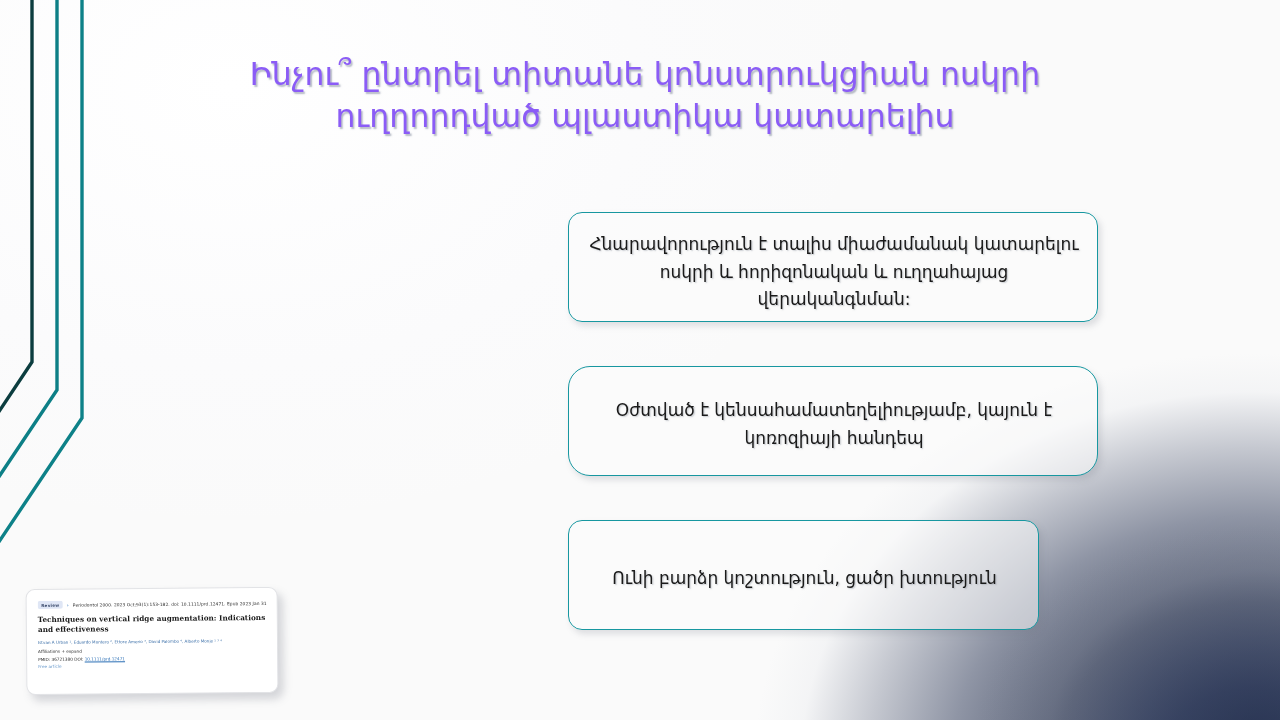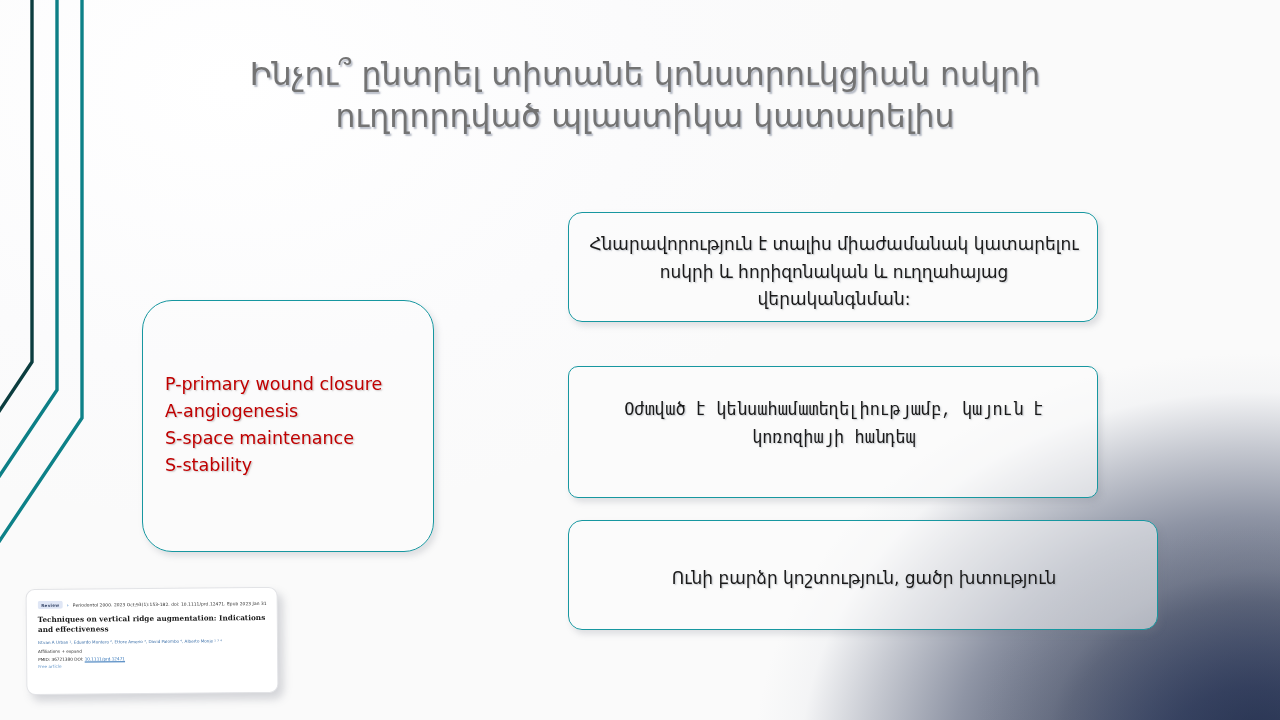--- a/index.html
+++ b/index.html
@@ -67,21 +67,21 @@
   
   .title {
     position: absolute;
     left: 180px;
     top: 54px;
     width: 930px;
     text-align: center;
     font-size: 31.5px;
     line-height: 1.33;
     font-weight: 400;
-    color: #737373;
+    color: #8b5cf6;
     text-shadow: 1.6px 1.6px 1.6px rgba(120,130,150,0.55);
     letter-spacing: 0.1px;
   }
 
   
   .rbox {
     position: absolute;
     box-sizing: border-box;
     border: 1.4px solid #1797a0;
     background: rgba(252,252,252,0.55);
@@ -126,28 +126,27 @@
     left: 568px;
     top: 212px;
     width: 530px;
     height: 110px;
     border-radius: 14px;
   }
   .rbox-r2 {
     left: 568px;
     top: 366px;
     width: 530px;
-    height: 132px;
-    border-radius: 10px;
-    font-family: Liberation Mono, monospace;
+    height: 110px;
+    border-radius: 22px;
   }
   .rbox-r3 {
     left: 568px;
     top: 520px;
-    width: 590px;
+    width: 471px;
     height: 110px;
     border-radius: 14px;
   }
   .rtext {
     position: absolute;
     left: 18px;
     font-size: 17px;
     line-height: 1.62;
     color: #1a1a1a;
     text-shadow: 1.2px 1.2px 1.4px rgba(150,155,165,0.5);
@@ -246,28 +245,20 @@
   <div class="bg-corner2"></div>
 
   <svg class="deco-lines" viewBox="0 0 200 620">
     <path d="M 32 -5 L 32 362 L -40 470" fill="none" stroke="#0c3d3f" stroke-width="3.4"></path>
     <path d="M 57 -5 L 57 390 L -30 520" fill="none" stroke="#0d7f86" stroke-width="3.4"></path>
     <path d="M 82 -5 L 82 418 L -20 570" fill="none" stroke="#0d8188" stroke-width="3.4"></path>
   </svg>
 
   <div class="title">Ինչու՞ ընտրել տիտանե կոնստրուկցիան ոսկրի ուղղորդված պլաստիկա կատարելիս</div>
 
-  <div class="rbox rbox-pass-detail">
-    <div class="pass-list">
-      <div>P-primary wound closure</div>
-      <div>A-angiogenesis</div>
-      <div>S-space maintenance</div>
-      <div>S-stability</div>
-    </div>
-  </div>
 
 
   <div class="rbox rbox-r1">
     <div class="rtext">Հնարավորություն է տալիս միաժամանակ կատարելու ոսկրի և հորիզոնական և ուղղահայաց վերականգնման:</div>
   </div>
   <div class="rbox rbox-r2">
     <div class="rtext"> Օժտված է կենսահամատեղելիությամբ, կայուն է կոռոզիայի հանդեպ</div>
   </div>
   <div class="rbox rbox-r3">
     <div class="rtext">Ունի բարձր կոշտություն, ցածր խտություն</div>

